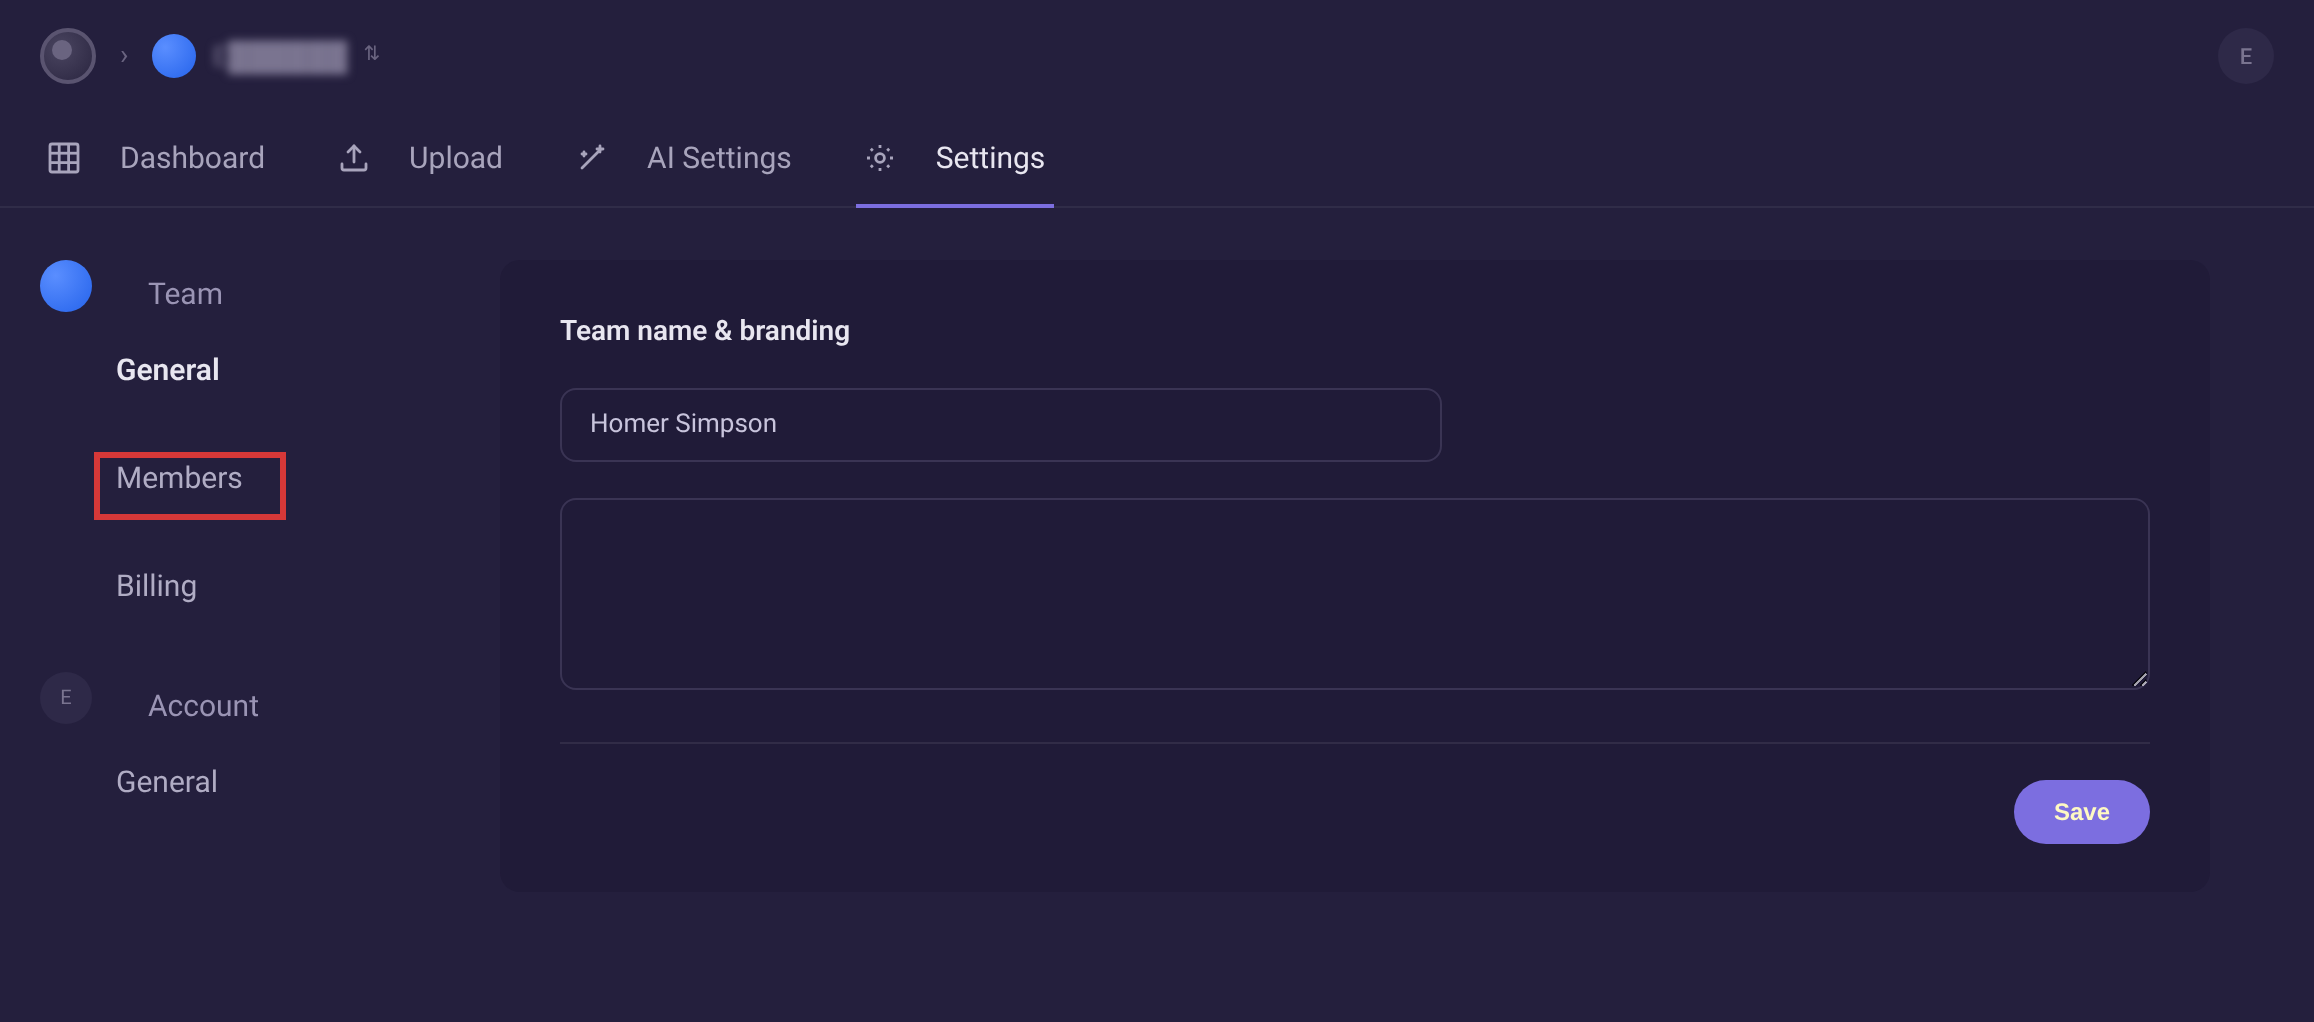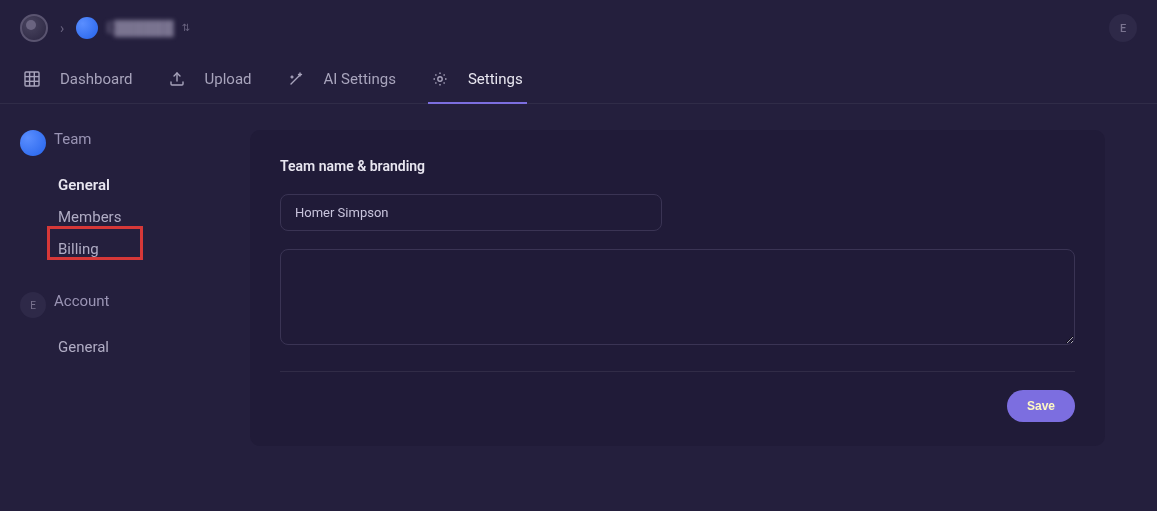--- a/index.html
+++ b/index.html
@@ -117,22 +117,22 @@
       display: flex;
       padding: 26px 20px;
       gap: 20px;
     }
     .sidebar {
       width: 210px;
       flex-shrink: 0;
     }
     .sidebar-section-header {
       display: flex;
-      align-items: flex-start;
-      gap: 8px;
+      align-items: flex-end;
+      gap: 28px;
       color: #9a94b4;
       font-size: 15px;
       margin-bottom: 14px;
     }
     .sidebar-section-header .avatar {
       width: 26px;
       height: 26px;
       border-radius: 50%;
     }
     .team-avatar {
@@ -143,21 +143,21 @@
       display: flex;
       align-items: center;
       justify-content: center;
       font-size: 10px;
       color: #7a7490;
     }
     .sidebar-items {
       padding-left: 38px;
       display: flex;
       flex-direction: column;
-      gap: 2px;
+      gap: 24px;
       margin-bottom: 28px;
     }
     .sidebar-item {
       color: #b0acc4;
       font-size: 15px;
       padding: 6px 0;
       cursor: pointer;
     }
     .sidebar-item.active {
       color: #e8e6f0;
@@ -179,21 +179,21 @@
       padding: 28px 30px 24px 30px;
       max-width: 855px;
     }
     .card-title {
       font-size: 14px;
       font-weight: 600;
       color: #e8e6f0;
       margin-bottom: 20px;
     }
     .input-text {
-      width: 382px;
+      width: 441px;
       background: transparent;
       border: 1px solid #3a3454;
       border-radius: 8px;
       padding: 10px 14px;
       color: #c8c4dc;
       font-size: 13px;
       font-family: inherit;
       outline: none;
     }
     .textarea-input {

